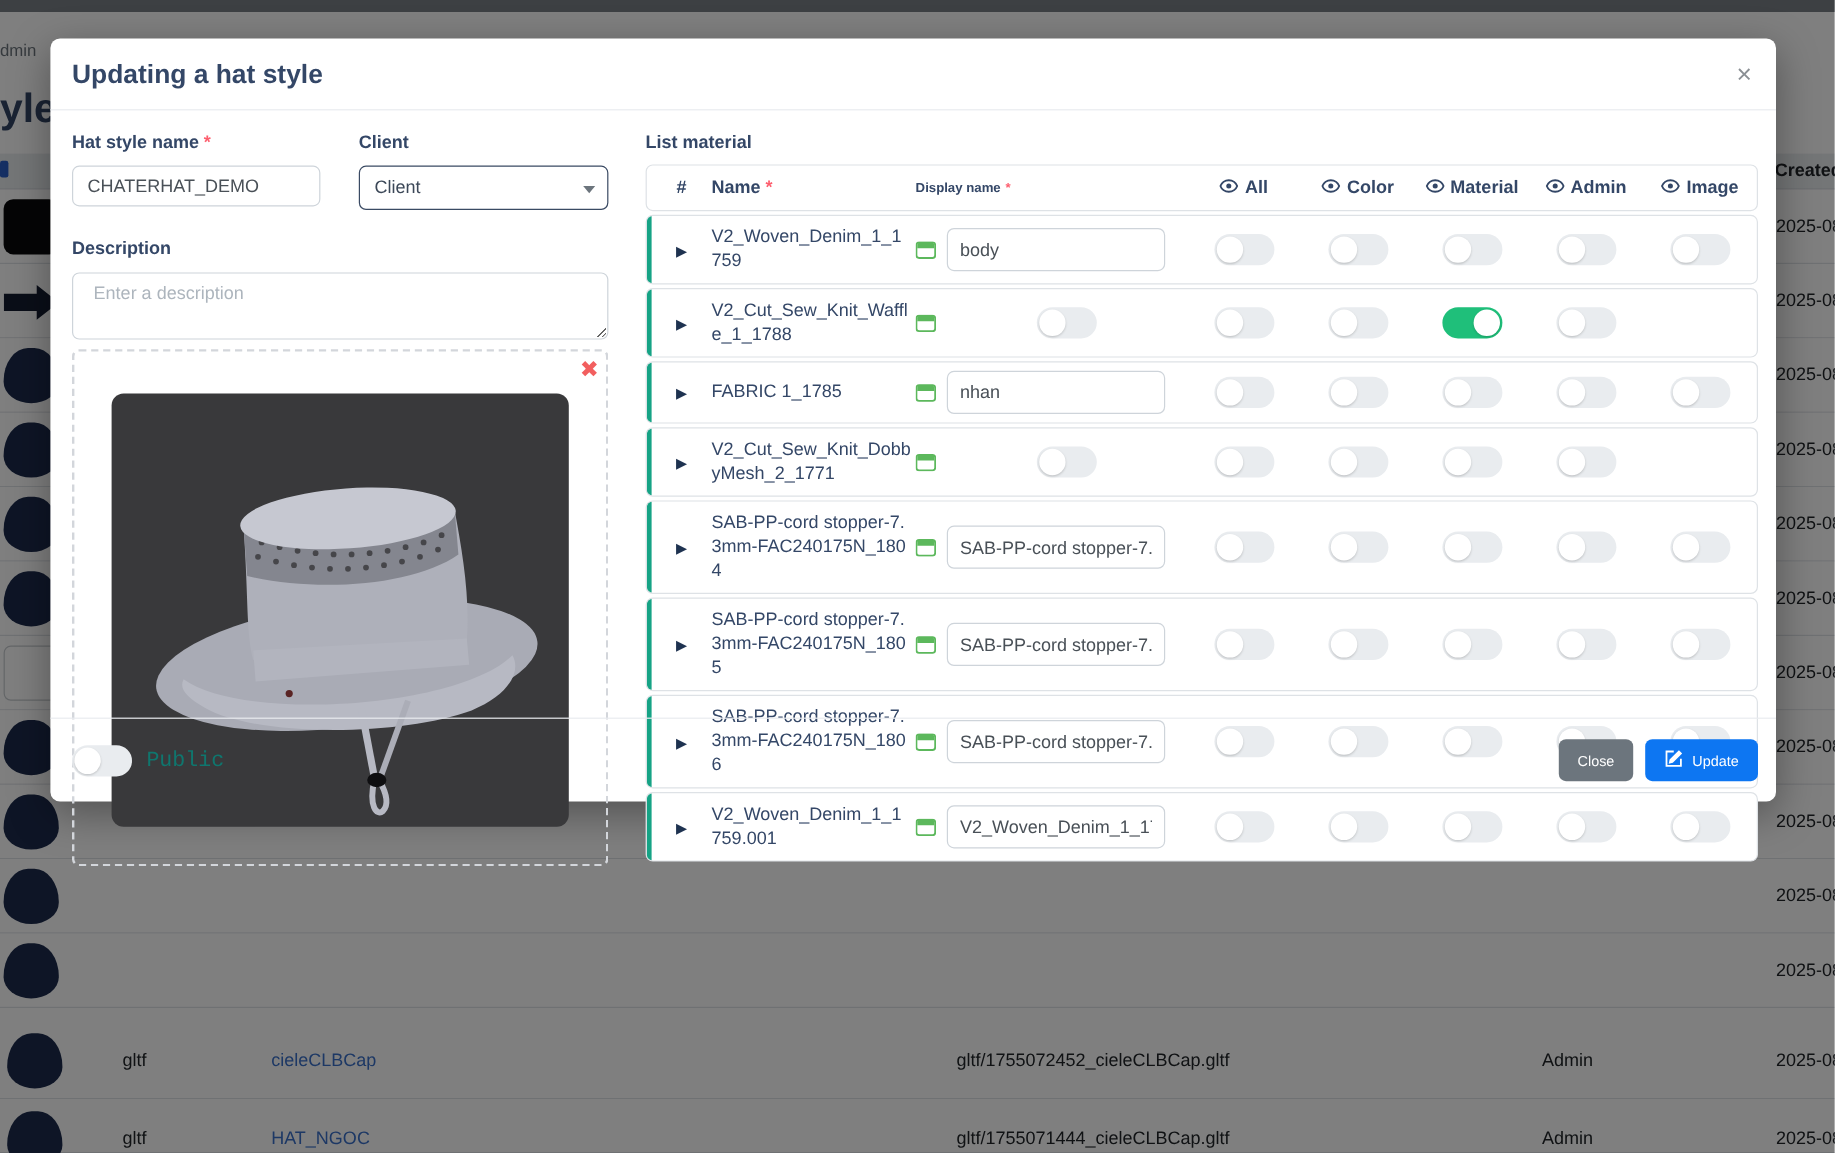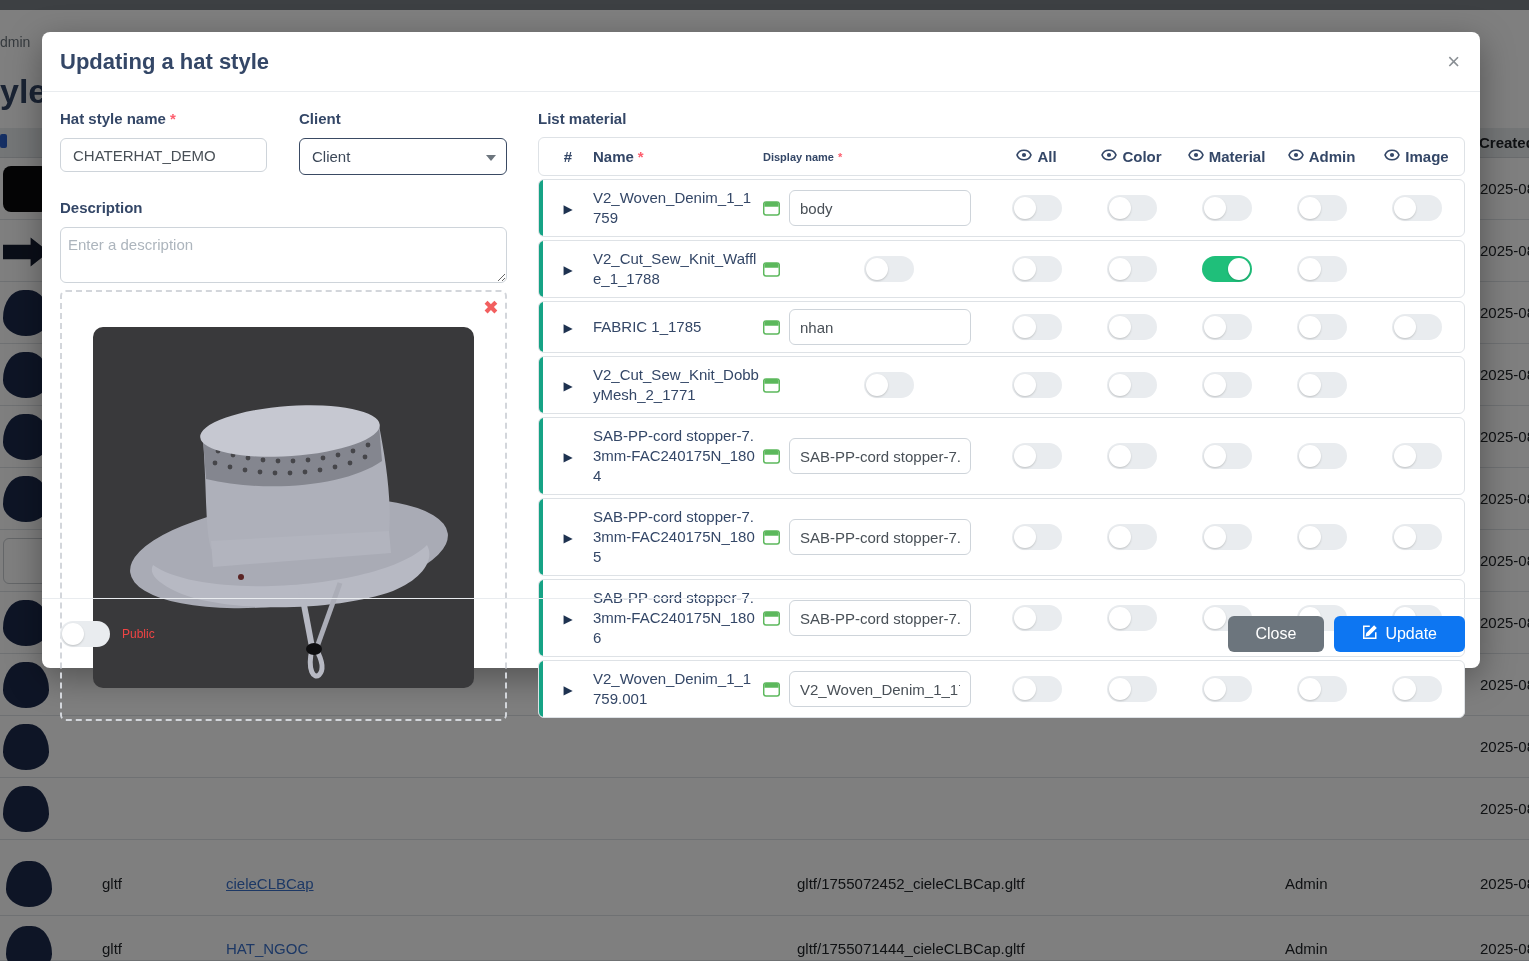--- a/index.html
+++ b/index.html
@@ -48,21 +48,21 @@
   .col-left { position:absolute; left:18px; top:78px; width:447px; }
   .fld-grid { display:flex; gap:32px; }
   .fld-grid .half { width:207px; }
   .text-input { margin-top:10px; width:100%; height:34px; border:1px solid #ced4da; border-radius:6px;
                 padding:0 12px; font-size:15px; color:#495057; font-family:"Liberation Sans",sans-serif; }
   .select-box { margin-top:10px; width:208px; height:37px; border:1px solid #3a4a63; border-radius:6px;
                 display:flex; align-items:center; padding:0 12px; font-size:15px; color:#3c4858; cursor:pointer; position:relative; }
   .select-caret { position:absolute; right:10px; top:16px; width:0; height:0;
                   border-left:5px solid transparent; border-right:5px solid transparent; border-top:6px solid #6c757d; }
   .desc-area { margin-top:10px; width:100%; height:56px; border:1px solid #ced4da; border-radius:6px;
-               padding:8px 7px; font-size:15px; color:#495057; resize:vertical; font-family:"Liberation Sans",sans-serif; }
+               padding:8px 17px; font-size:15px; color:#495057; resize:vertical; font-family:"Liberation Sans",sans-serif; }
   .desc-area::placeholder, .text-input::placeholder { color:#adb5bd; }
   .lbl-row { margin-top:24px; }
   .lbl-row-sm { margin-top:18px; }
   .dash-box { margin-top:3px; width:447px; height:431px; border:2px dashed #d3d6db; border-radius:6px; position:relative; }
   .del-x { position:absolute; top:6px; right:6px; background:none; border:none; cursor:pointer; color:#f25f5f; font-size:19px; line-height:1; }
   .hat-img { position:absolute; left:31px; top:35px; width:381px; height:361px; background:#39393b; border-radius:10px; overflow:hidden; }
 
   
   .col-right { position:absolute; left:496px; top:78px; width:927px; }
   .list-label { font-size:15px; font-weight:bold; color:#344767; }
@@ -82,23 +82,23 @@
   .mat-input { width:182px; height:36px; border:1px solid #ced4da; border-radius:6px; padding:0 10px;
                font-size:15px; color:#495057; font-family:"Liberation Sans",sans-serif; }
   .tg-cell { display:flex; justify-content:center; }
   .toggle { width:50px; height:26px; border-radius:13px; background:#e9ecef; position:relative; cursor:pointer; }
   .toggle .knob { position:absolute; top:2px; left:2px; width:22px; height:22px; border-radius:50%;
                   background:#fff; box-shadow:0 1px 2px rgba(0,0,0,.18); }
   .toggle.on { background:#1fbf7a; }
   .toggle.on .knob { left:auto; right:2px; }
 
   .foot-left { display:flex; align-items:center; gap:12px; }
-  .foot-label { font-size:12px; color:#ef4444; }
+  .foot-label { font-size:18px; color:#0f766e;font-family:Liberation Mono, monospace; }
   .foot-right { margin-left:auto; display:flex; gap:10px; }
-  .btn { border:none; border-radius:6px; font-size:16px; padding:8px 28px; cursor:pointer;
+  .btn { border:none; border-radius:6px; font-size:12px; padding:8px 16px; cursor:pointer;
          font-family:"Liberation Sans",sans-serif; display:flex; align-items:center; gap:7px; color:#fff; }
   .btn-secondary { background:#6c757d; }
   .btn-primary { background:#0d76f2; }
 </style>
 </head>
 <body>
 
 <div class="stage">
 
   <div class="backdrop">
@@ -163,21 +163,21 @@
         </div>
         <div class="bg-row" style="top: 778px;">
           <div class="thumb hat"></div>
           <span class="date">2025-08</span>
         </div>
       </div>
     <div id="bg-full-rows">
         <div class="bg-full-row" style="top: 851px; height: 65px;">
           <div class="thumb hat" style="left: 6px; top: 10px;"></div>
           <span class="cell" style="left: 102px; top: 24px;">gltf</span>
-          <span class="cell link" style="left: 226px; top: 24px; text-decoration: underline;">cieleCLBCap</span>
+          <span class="cell link" style="left: 226px; top: 24px;">cieleCLBCap</span>
           <span class="cell" style="left: 797px; top: 24px;">gltf/1755072452_cieleCLBCap.gltf</span>
           <span class="cell" style="left: 1285px; top: 24px;">Admin</span>
           <span class="cell" style="left: 1480px; top: 24px;">2025-08</span>
         </div>
         <div class="bg-full-row" style="top: 916px; height: 45px;">
           <div class="thumb hat" style="left: 6px; top: 10px;"></div>
           <span class="cell" style="left: 102px; top: 24px;">gltf</span>
           <span class="cell link" style="left: 226px; top: 24px;">HAT_NGOC</span>
           <span class="cell" style="left: 797px; top: 24px;">gltf/1755071444_cieleCLBCap.gltf</span>
           <span class="cell" style="left: 1285px; top: 24px;">Admin</span>

